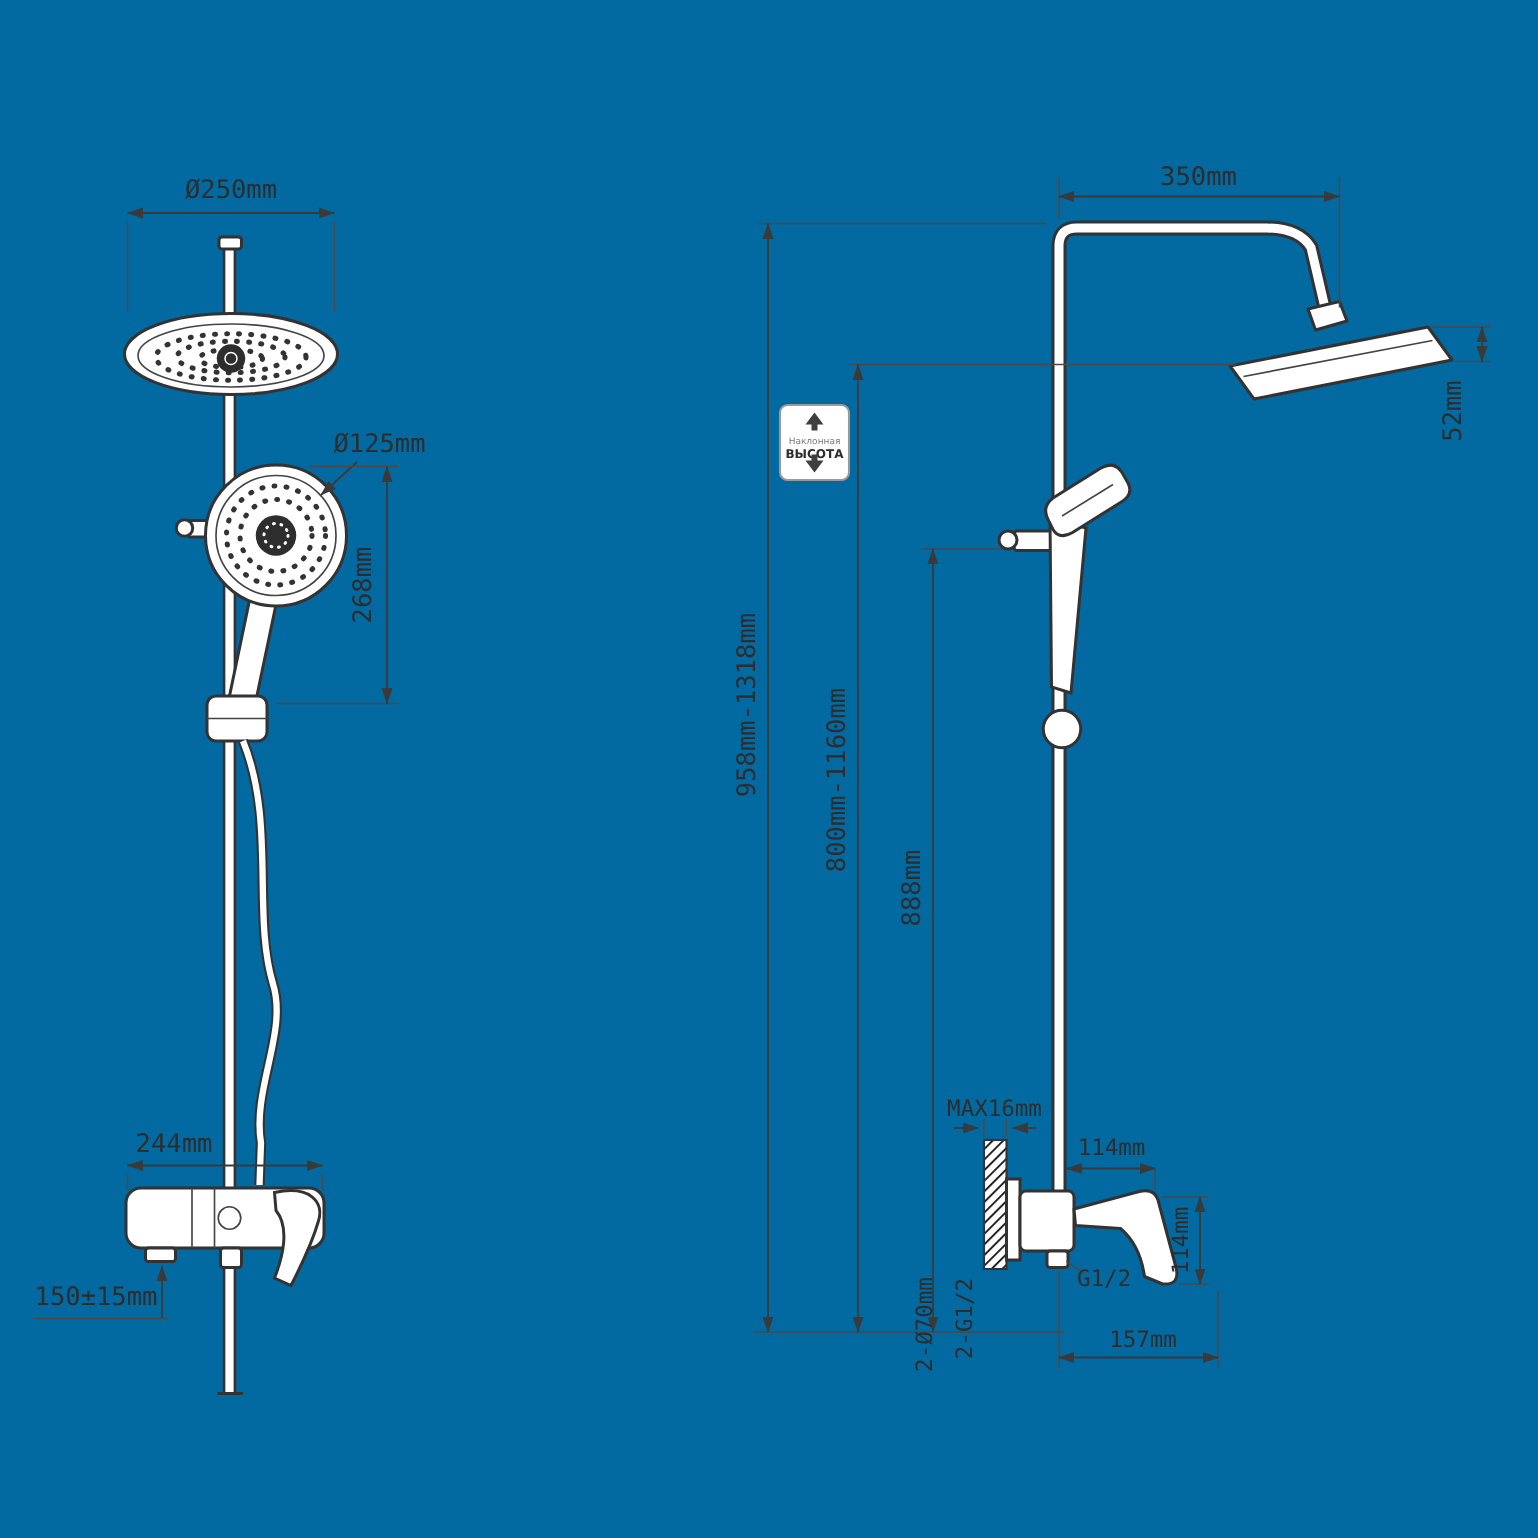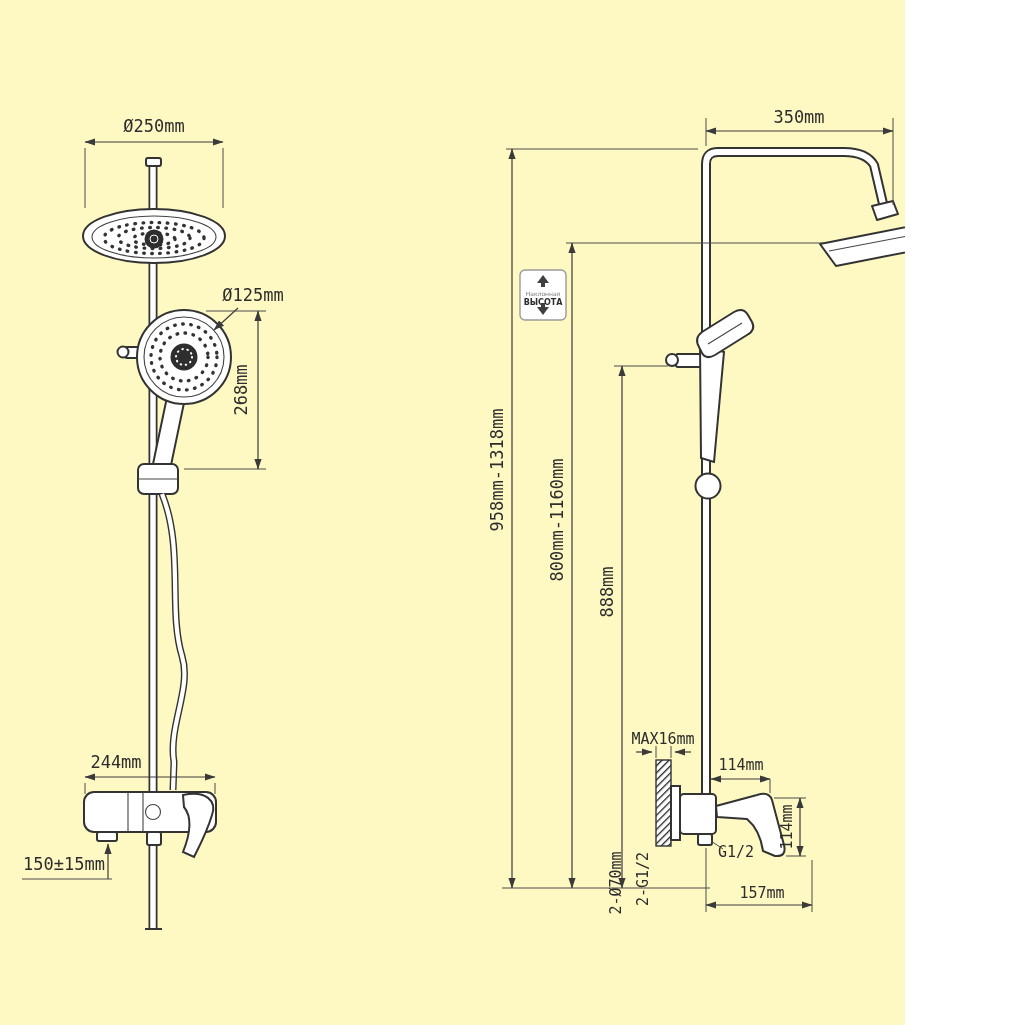--- a/index.html
+++ b/index.html
@@ -1,16 +1,16 @@
 <!DOCTYPE html>
 <html><head>
 <meta charset="utf-8">
 <style>
   html,body{margin:0;padding:0;background:#ffffff;}
-  .canvas{width:905px;height:1025px;background:#fef9c3;position:relative;overflow:hidden;}
+  .canvas{width:1025px;height:1025px;background:#0369a1;position:relative;overflow:hidden;}
   svg{display:block;}
   .dim-text{font-family:"DejaVu Sans Mono",monospace;font-size:17px;fill:#2d2d2d;}
   .dim-text-sm{font-family:"DejaVu Sans Mono",monospace;font-size:15px;fill:#2d2d2d;}
   .badge-t1{font-family:"DejaVu Sans",sans-serif;font-size:6px;fill:#7a7a7a;}
   .badge-t2{font-family:"DejaVu Sans",sans-serif;font-size:8px;font-weight:bold;fill:#2d2d2d;}
   .draw{stroke:#333333;fill:none;stroke-width:2;}
   .draw-thin{stroke:#444444;fill:none;stroke-width:1.1;}
   .dimline{stroke:#3a3a3a;fill:none;stroke-width:1.2;}
   .extline{stroke:#4a4a4a;fill:none;stroke-width:1;}
   .white-fill{fill:#ffffff;stroke:#333333;stroke-width:2;}

